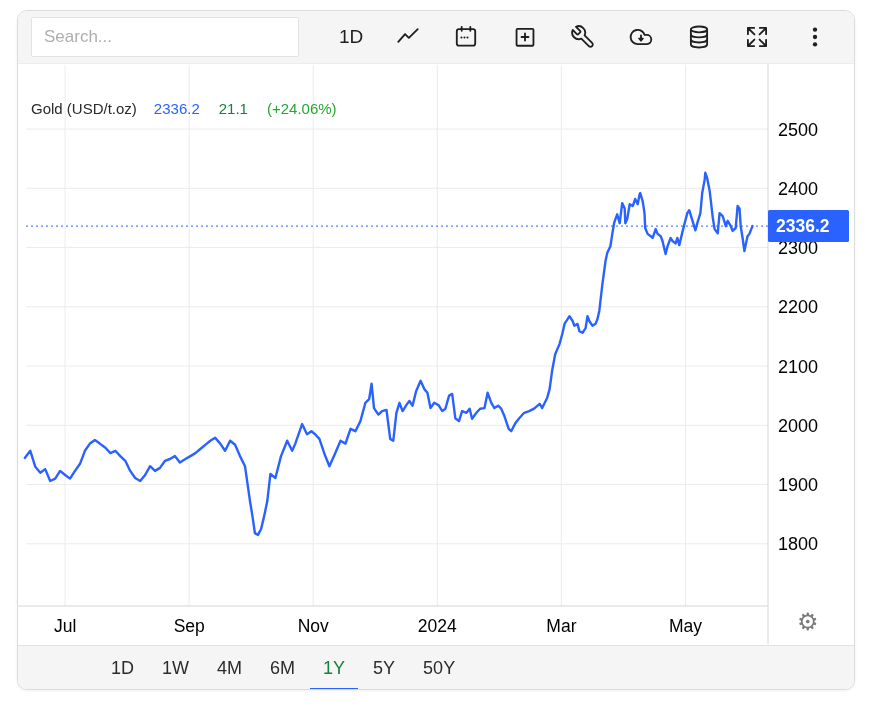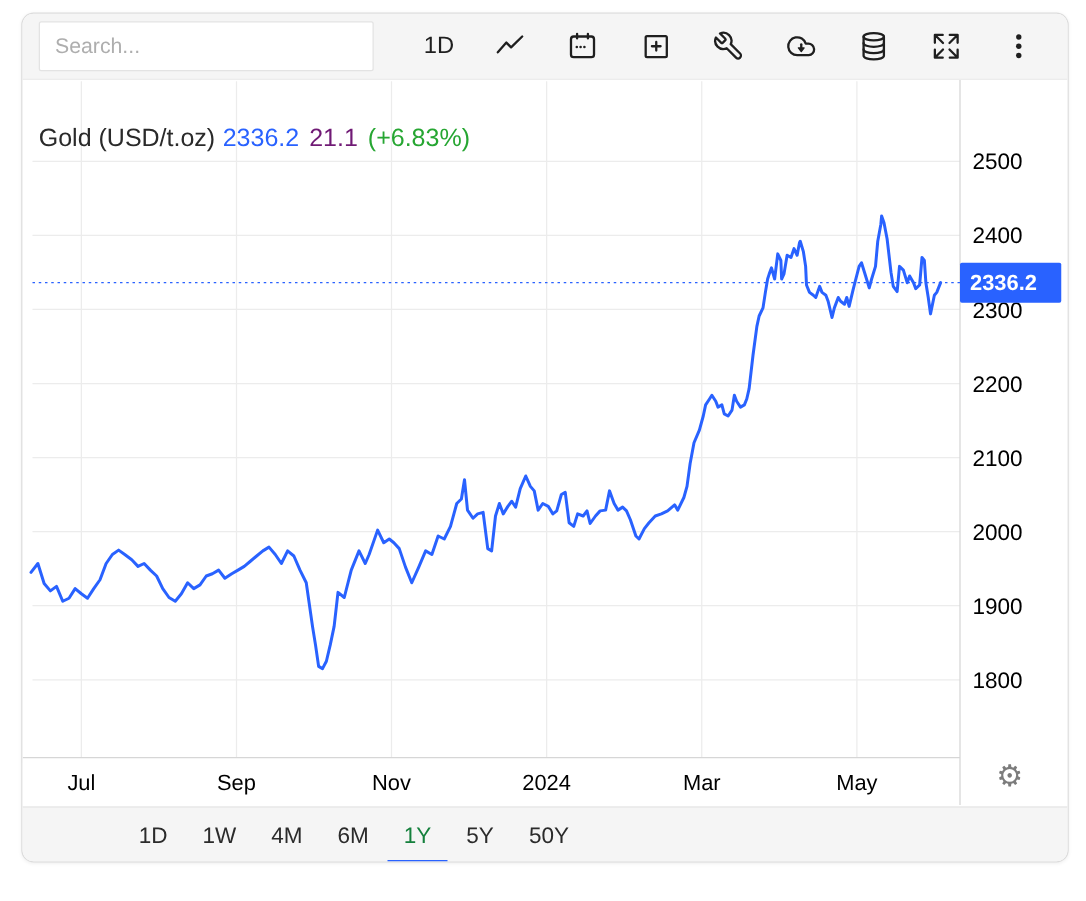--- a/index.html
+++ b/index.html
@@ -18,22 +18,22 @@
   .tools{flex:1;display:flex;align-items:center;justify-content:space-between;
     margin:0 26px 0 40px;}
   .interval{font-size:19px;color:#1f1f1f;cursor:pointer;}
   .tbicon{width:26px;height:26px;display:inline-flex;align-items:center;
     justify-content:center;cursor:pointer;}
   .tbicon svg{width:26px;height:26px;stroke:#1f1f1f;fill:none;
     stroke-width:1.7;stroke-linecap:round;stroke-linejoin:round;}
   
   .chart-area{position:relative;height:581px;background:#fff;}
   #chart-svg{position:absolute;left:0;top:0;}
-  .legend{position:absolute;left:13px;top:36px;font-size:20px;color:#2a2a2a;
-    display:flex;gap:6px;align-items:baseline;white-space:nowrap;text-align:center;}
+  .legend{position:absolute;left:13px;top:36px;font-size:15px;color:#2a2a2a;
+    display:flex;gap:17px;align-items:baseline;white-space:nowrap;text-align:center;}
   .legend .price{font-weight:500;}
   .legend .chg{margin-left:2px;}
   .gear{position:absolute;left:779px;top:546px;font-size:24px;color:#7c7c7c;
     cursor:pointer;line-height:1;}
   
   .rangebar{height:46px;background:#f5f5f5;border-top:1px solid #e2e2e2;
     display:flex;align-items:stretch;padding-left:80px;gap:2px;box-sizing:border-box;}
   .rtab{display:flex;align-items:center;padding:0 13px;font-size:18px;
     color:#2b2b2b;cursor:pointer;border-bottom:3px solid transparent;
     border-top:3px solid transparent;box-sizing:border-box;}
@@ -142,22 +142,22 @@
           <text x="295.2" y="568" font-size="17.5" fill="#000000" text-anchor="middle">Nov</text>
           <text x="419.3" y="568" font-size="17.5" fill="#000000" text-anchor="middle">2024</text>
           <text x="543.4" y="568" font-size="17.5" fill="#000000" text-anchor="middle">Mar</text>
           <text x="667.5" y="568" font-size="17.5" fill="#000000" text-anchor="middle">May</text>
           <rect x="750" y="146.1" width="81" height="32" rx="1.5" fill="#2962ff"></rect>
           <text x="758" y="168.1" font-size="17.5" font-weight="600" fill="#ffffff">2336.2</text>
         </svg>
       <div class="legend">
         <span>Gold (USD/t.oz)</span>
         <span class="price" id="legend-price" style="color: rgb(41, 98, 255);">2336.2</span>
-        <span class="chg" id="legend-chg" style="color: #701a75;">21.1</span>
-        <span class="chg" id="legend-chgp" style="color: rgb(38, 166, 50);">(+6.83%)</span>
+        <span class="chg" id="legend-chg" style="color: #15803d;">21.1</span>
+        <span class="chg" id="legend-chgp" style="color: rgb(38, 166, 50);">(+24.06%)</span>
       </div>
       <span class="gear">⚙</span>
     </div>
 
     <div class="rangebar" id="rangebar">
 
     <span class="rtab">1D</span>
         <span class="rtab">1W</span>
         <span class="rtab">4M</span>
         <span class="rtab">6M</span>

